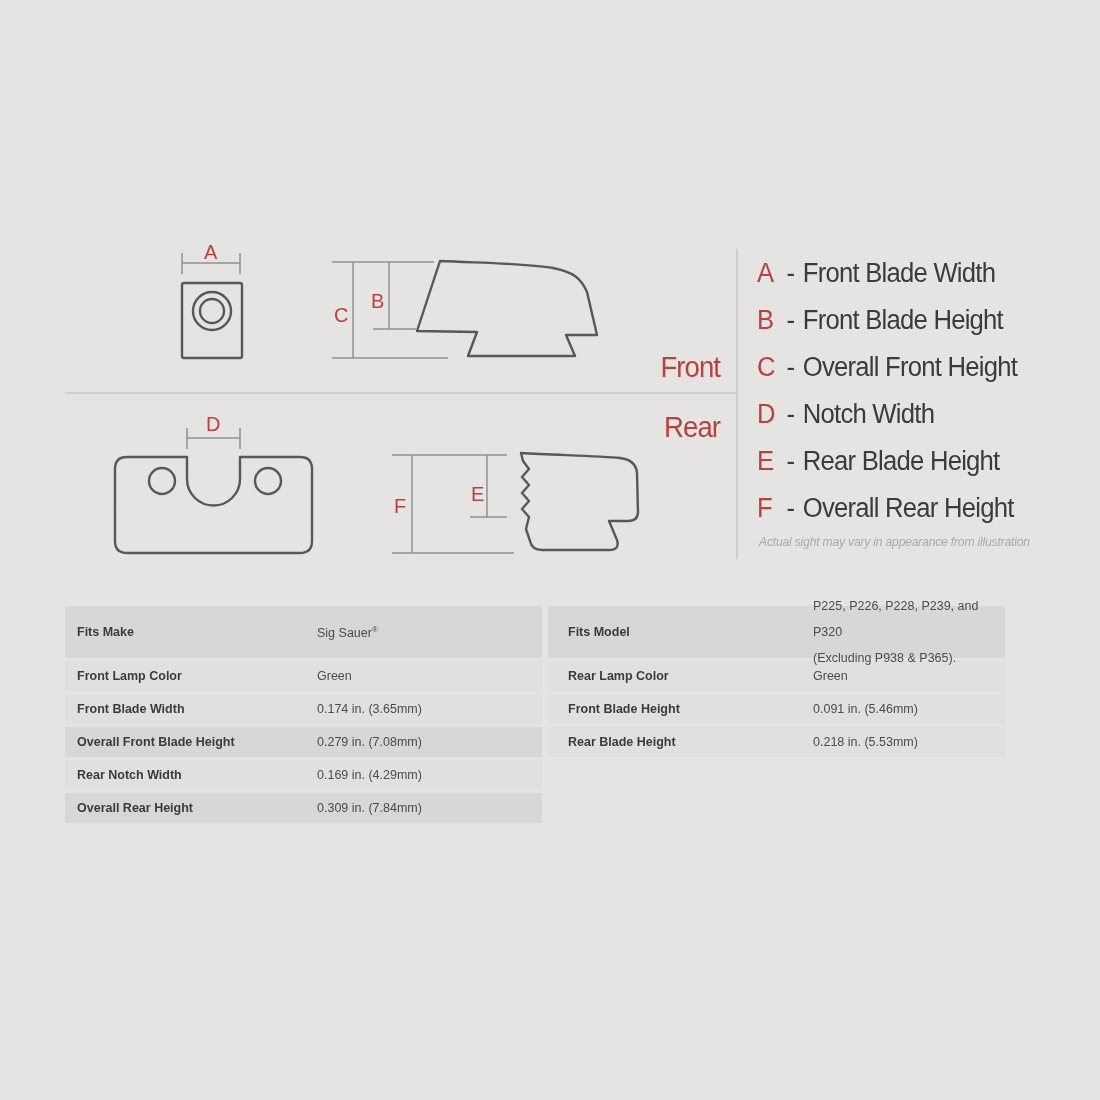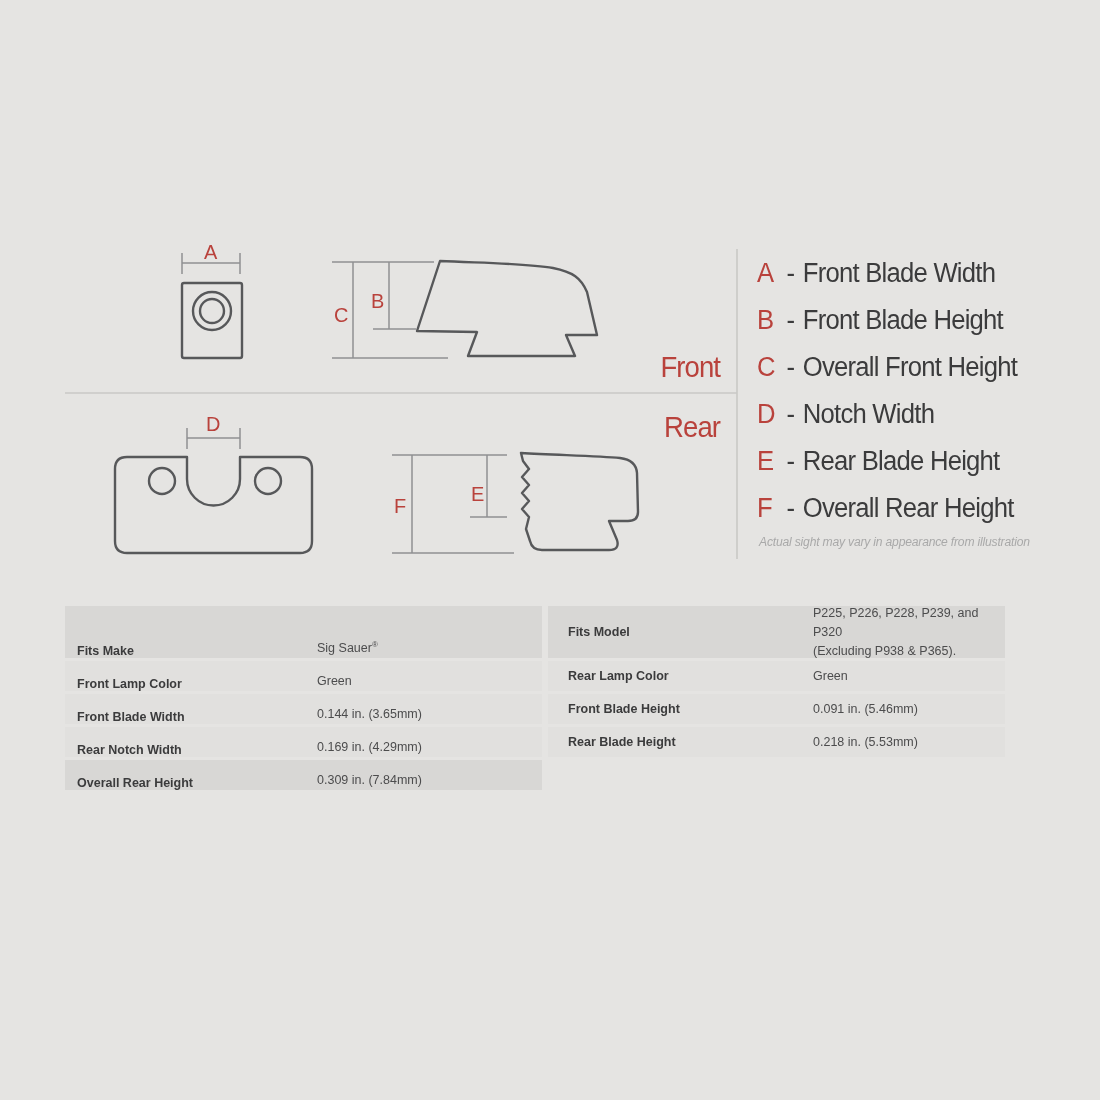--- a/index.html
+++ b/index.html
@@ -88,30 +88,30 @@
   .srow{
     display:flex;
     align-items:center;
     height:30px;
     margin-bottom:3px;
     font-size:12.5px;
   }
   .srow.tall{height:52px;}
   .srow.dark{background:var(--row-dark);}
   .srow.light{background:var(--row-light);}
-  .spec-table.left .srow{padding-left:12px;align-items:flex-end;}
+  .spec-table.left .srow{padding-left:12px;}
   .spec-table.right .srow{padding-left:20px;}
   .slabel{
     font-weight:bold;
     color:var(--text-dark);
     flex:none;
   }
   .spec-table.left .slabel{width:240px;}
   .spec-table.right .slabel{width:245px;}
-  .svalue{color:var(--text-value); line-height:19px;}
+  .svalue{color:var(--text-value); line-height:26px;}
   .svalue sup{font-size:8px; vertical-align:super;}
 </style>
 </head>
 <body>
 
 <svg class="abs" style="left:0;top:0;" width="1100" height="1100" viewBox="0 0 1100 1100">
 
   <line class="divider" x1="65" y1="393" x2="737" y2="393"></line>
   <line class="divider" x1="737" y1="249" x2="737" y2="559"></line>
 
@@ -229,21 +229,25 @@
   <div class="srow dark tall">
     <div class="slabel">Fits Make</div>
     <div class="svalue"><span>Sig Sauer</span><sup>®</sup></div>
   </div>
   <div class="srow light">
     <div class="slabel">Front Lamp Color</div>
     <div class="svalue">Green</div>
   </div>
   <div class="srow light">
     <div class="slabel">Front Blade Width</div>
-    <div class="svalue">0.144 in. (3.65mm)</div>
+    <div class="svalue">0.174 in. (3.65mm)</div>
+  </div>
+  <div class="srow dark">
+    <div class="slabel">Overall Front Blade Height</div>
+    <div class="svalue">0.279 in. (7.08mm)</div>
   </div>
   <div class="srow light">
     <div class="slabel">Rear Notch Width</div>
     <div class="svalue">0.169 in. (4.29mm)</div>
   </div>
   <div class="srow dark">
     <div class="slabel">Overall Rear Height</div>
     <div class="svalue">0.309 in. (7.84mm)</div>
   </div>
 </div>

